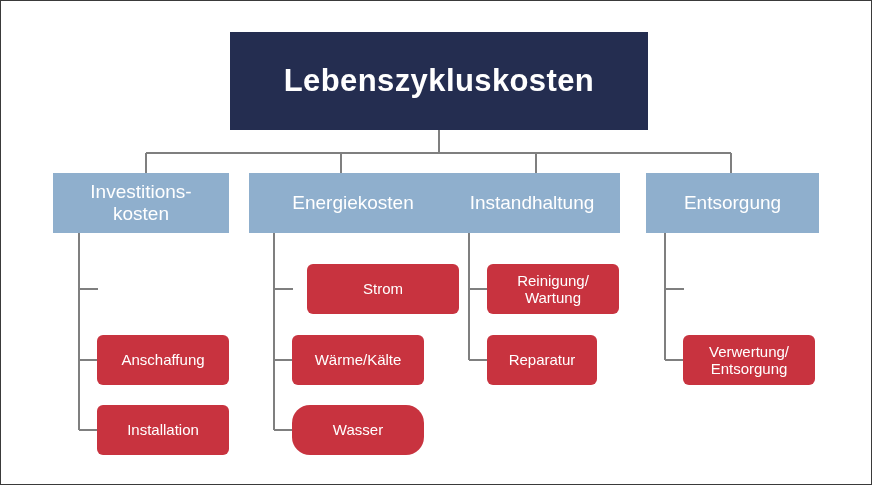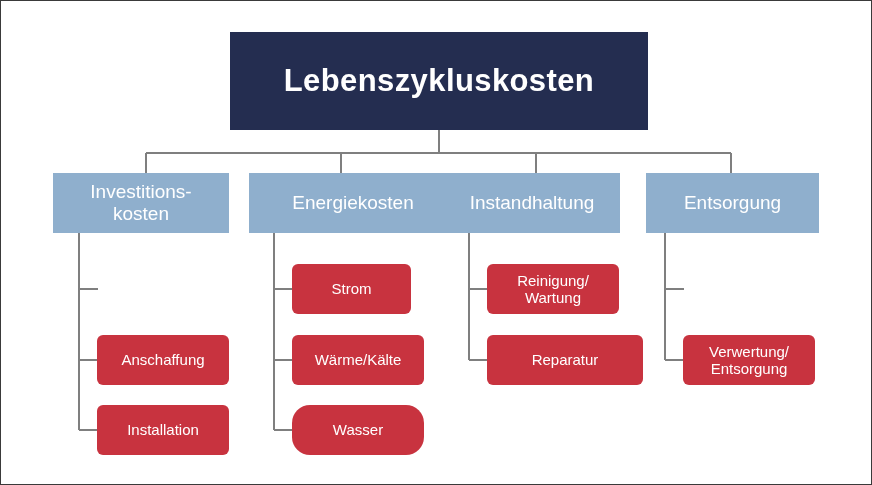--- a/index.html
+++ b/index.html
@@ -159,37 +159,37 @@
       <span class="node-label">Entsorgung</span>
     </div>
 
     <div class="node-leaf" style="left:96px; top:334px; width:132px;">
       <span class="node-label">Anschaffung</span>
     </div>
     <div class="node-leaf" style="left:96px; top:404px; width:132px;">
       <span class="node-label">Installation</span>
     </div>
 
-    <div class="node-leaf" style="left:291px; top:263px; width:119px;">
+    <div class="node-leaf" style="left:306px; top:263px; width:152px;">
       <span class="node-label">Strom</span>
     </div>
     <div class="node-leaf" style="left:291px; top:334px; width:132px;">
       <span class="node-label">Wärme/Kälte</span>
     </div>
     <div class="node-leaf" style="left:291px; top:404px; width:132px;border-radius:18px;">
       <span class="node-label">Wasser</span>
     </div>
 
     <div class="node-leaf" style="left:486px; top:263px; width:132px;">
       <span class="node-label">
         <span>Reinigung/</span><br>
         <span>Wartung</span>
       </span>
     </div>
-    <div class="node-leaf" style="left:486px; top:334px; width:156px;">
+    <div class="node-leaf" style="left:486px; top:334px; width:110px;">
       <span class="node-label">Reparatur</span>
     </div>
 
     <div class="node-leaf" style="left:682px; top:334px; width:132px;justify-content:center;">
       <span class="node-label">
         <span>Verwertung/</span><br>
         <span>Entsorgung</span>
       </span>
     </div>
 

